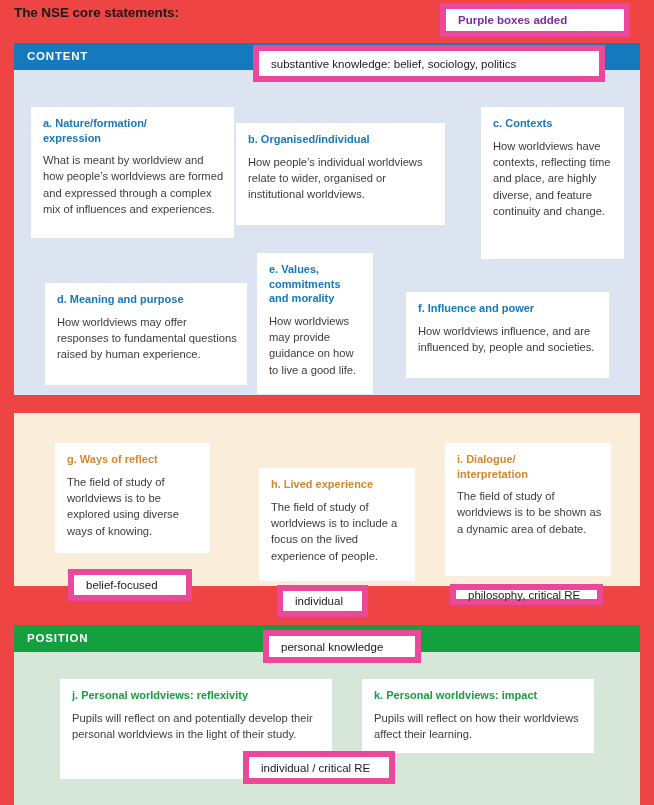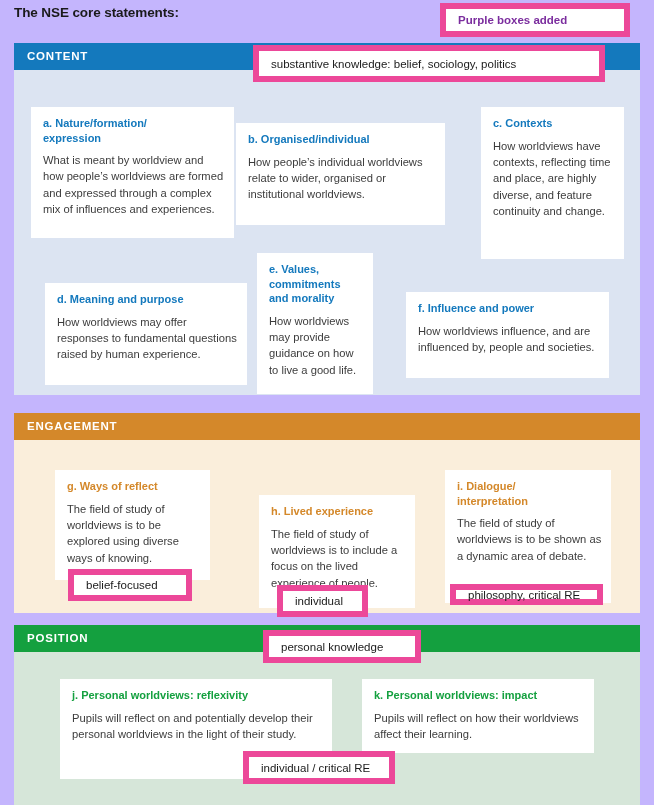--- a/index.html
+++ b/index.html
@@ -9,21 +9,21 @@
   }
   body {
     font-family: "Liberation Sans", sans-serif;
     -webkit-font-smoothing: antialiased;
   }
   #page {
     position: relative;
     width: 654px;
     height: 805px;
     overflow: hidden;
-    background: #c4b5fd;
+    background: #ef4444;
   }
 
   
   #page-title {
     position: absolute;
     left: 14px;
     top: 5px;
     font-size: 13.5px;
     font-weight: bold;
     color: #1a1a1a;
@@ -141,21 +141,20 @@
 
       <div class="card t-blue" style="left:392px; top:222px; width:203px; height:86px;">
         <div class="card-title">f. Influence and power</div>
         <div class="card-text">How worldviews influence, and are influenced by, people and societies.</div>
       </div>
 
     </div>
   </div>
 
   <div class="section band-engagement" style="top:413px;">
-    <div class="section-header">ENGAGEMENT</div>
     <div class="section-body" style="height:173px;">
 
       <div class="card t-orange" style="left:41px; top:30px; width:155px; height:110px;">
         <div class="card-title">g. Ways of reflect</div>
         <div class="card-text">The field of study of worldviews is to be explored using diverse ways of knowing.</div>
       </div>
 
       <div class="card t-orange" style="left:245px; top:55px; width:156px; height:113px;">
         <div class="card-title">h. Lived experience</div>
         <div class="card-text">The field of study of worldviews is to include a focus on the lived experience of people.</div>

